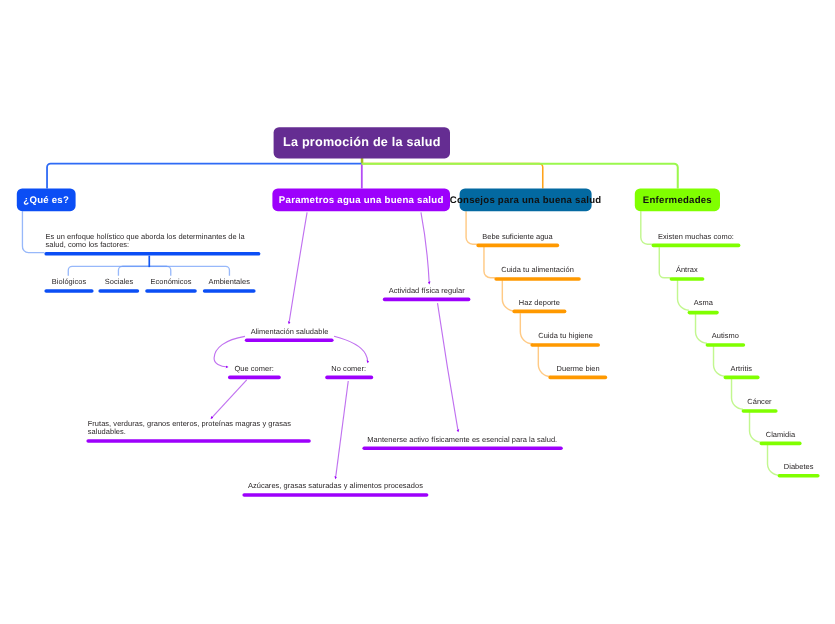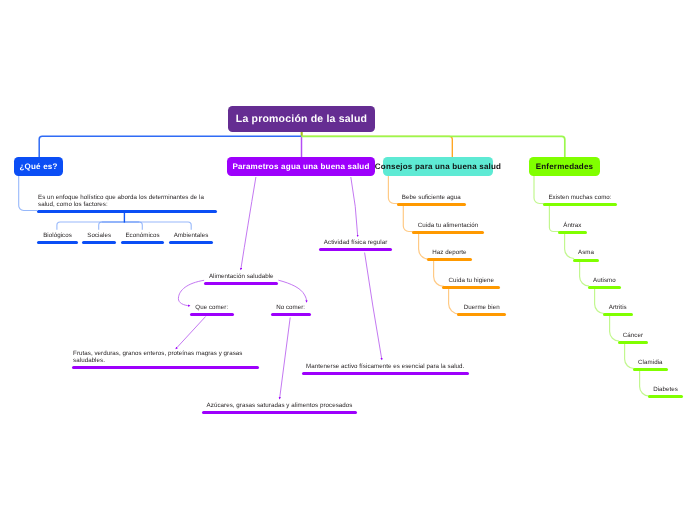--- a/index.html
+++ b/index.html
@@ -85,21 +85,21 @@
 </div>
 
 <div class="pill" style="left:14px;top:157px;width:49px;height:19px;background:#0b4ef5;color:#fff;font-size:8.0px;">
   <span>¿Qué es?</span>
 </div>
 
 <div class="pill" style="left:227px;top:157px;width:148px;height:19px;background:#9d00fc;color:#fff;font-size:8.05px;">
   <span>Parametros agua una buena salud</span>
 </div>
 
-<div class="pill" style="left:383px;top:157px;width:110px;height:19px;background:#5eead4;color:#111;font-size:8.0px;">
+<div class="pill" style="left:383px;top:157px;width:110px;height:19px;background:#0369a1;color:#111;font-size:8.0px;">
   <span>Consejos para una buena salud</span>
 </div>
 
 <div class="pill" style="left:529px;top:157px;width:71px;height:19px;background:#80ff00;color:#111;font-size:8.0px;">
   <span>Enfermedades</span>
 </div>
 
 <div class="leaf" style="left:37px;top:195.3px;">
   <div class="txt" style="left:1px;width:180px;text-align:left;">Es un enfoque holístico que aborda los determinantes de la
 salud, como los factores:</div>

